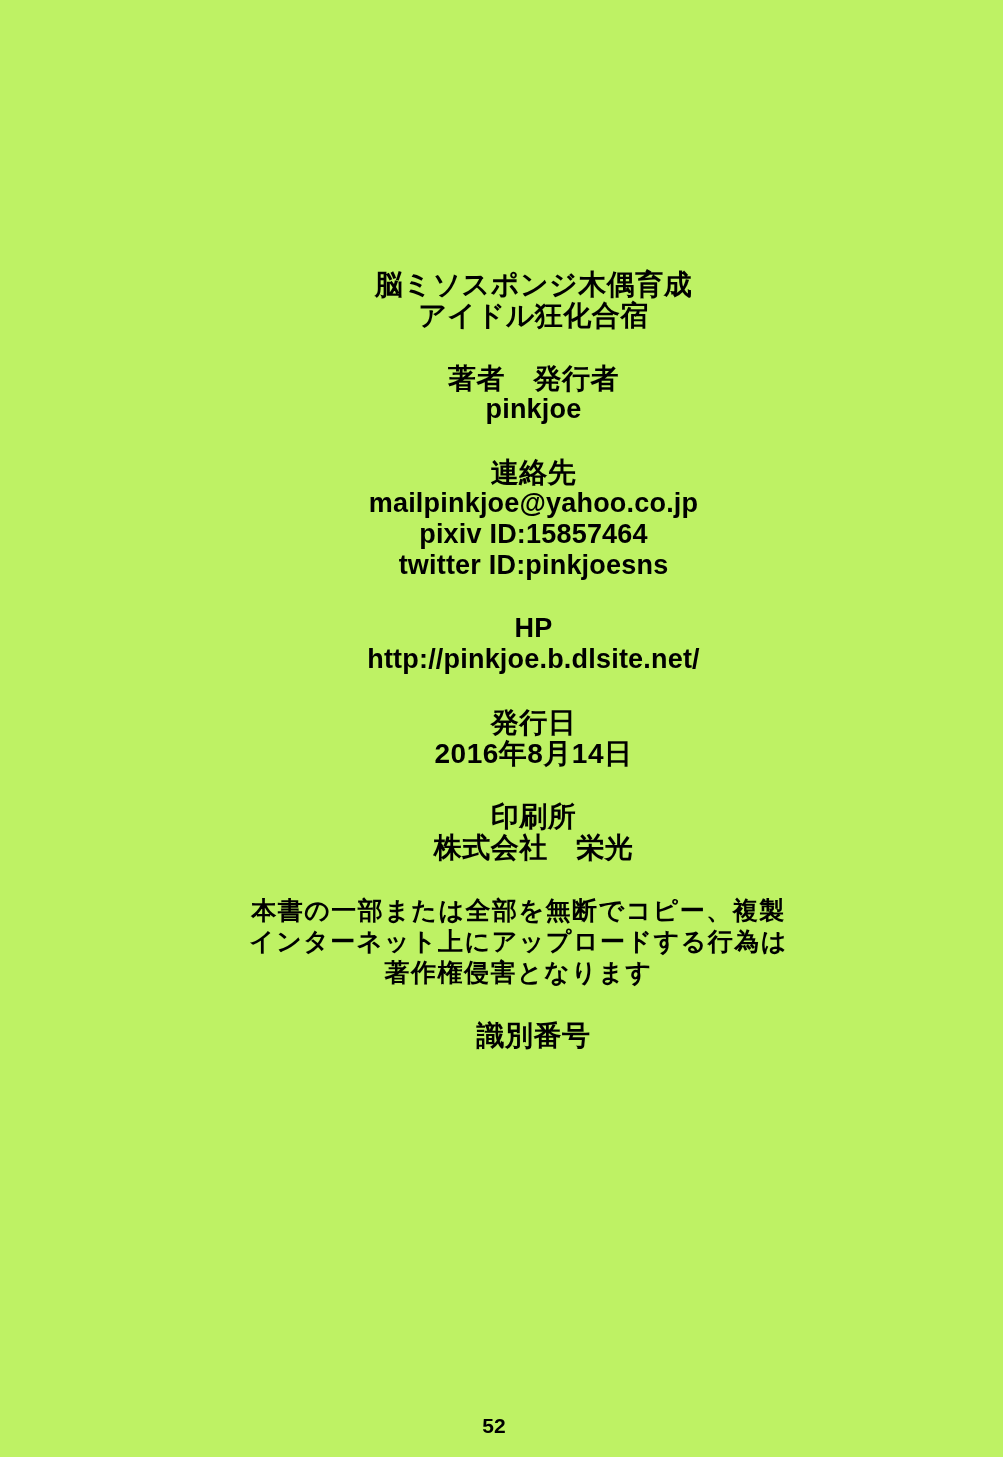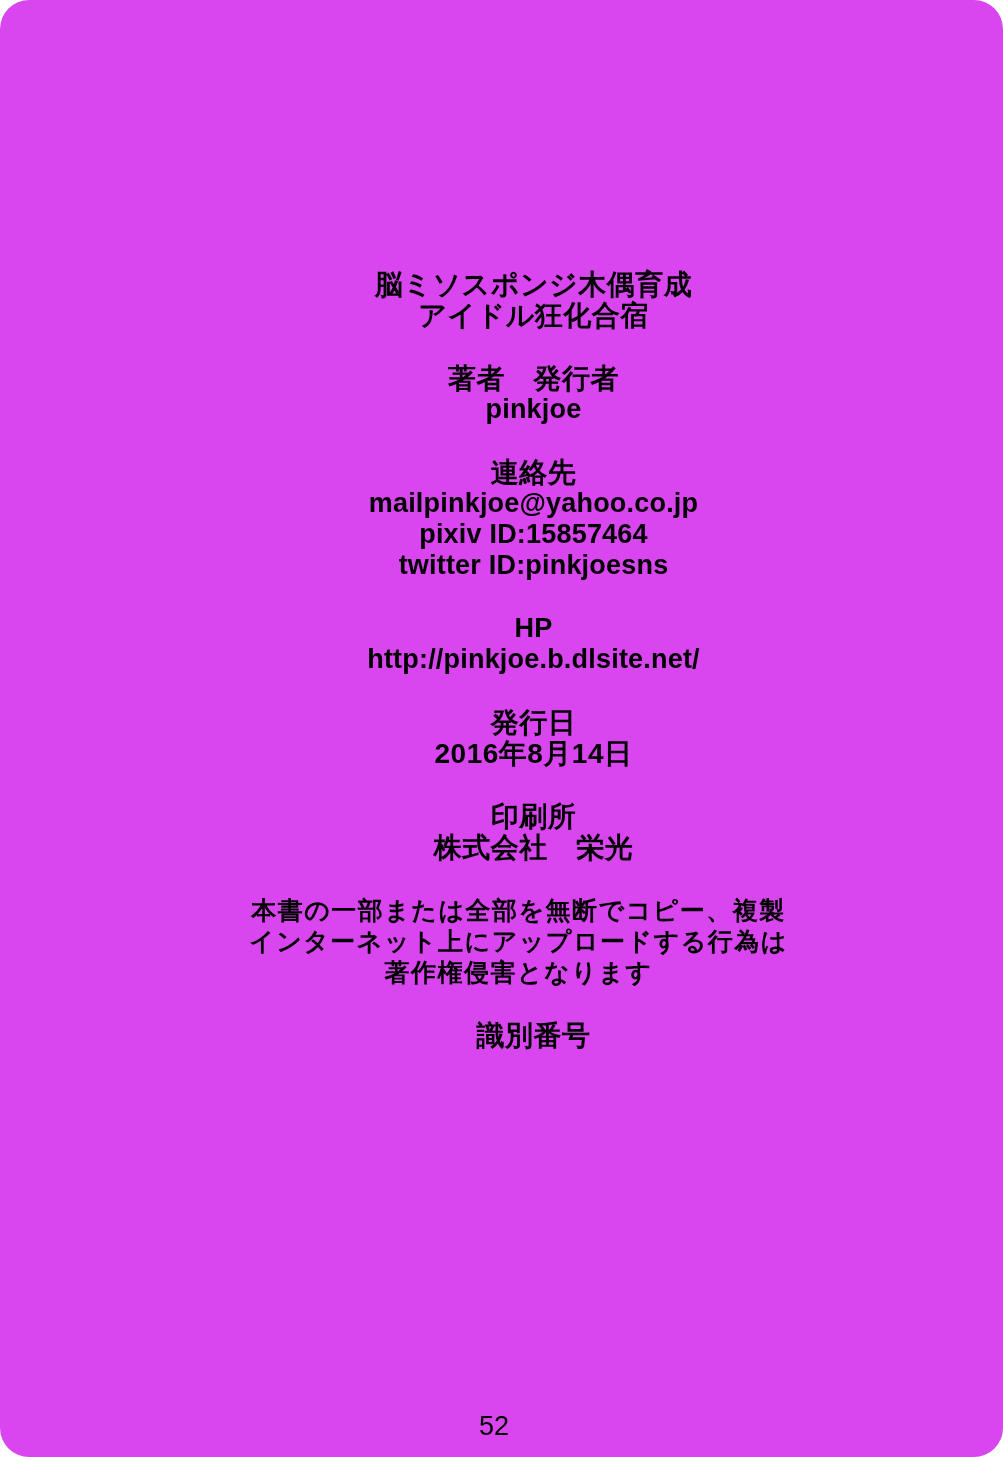--- a/index.html
+++ b/index.html
@@ -11,22 +11,21 @@
     width: 1003px;
     height: 1457px;
     position: relative;
     overflow: hidden;
     font-family: "Liberation Sans", "DejaVu Sans", sans-serif;
     color: #000000;
   }
   .page {
     position: absolute;
     inset: 0;
-    background: #d946ef;
-    border-radius: 29px;
+    background: #bef264;
   }
   .colophon {
     position: absolute;
     top: 269px;
     left: 0;
     width: 100%;
     text-align: center;
     transform: translateX(32px);
   }
   .block {
@@ -54,22 +53,22 @@
     font-family: "Liberation Serif", "DejaVu Serif", serif;
     font-size: 25px;
     font-weight: bold;
     letter-spacing: 1.5px;
   }
   .page-number {
     position: absolute;
     top: 1413px;
     left: 494px;
     transform: translateX(-50%);
-    font-size: 27px;
-    font-weight: 400;
+    font-size: 21px;
+    font-weight: 700;
     line-height: 26px;
   }
 </style>
 </head>
 <body>
 
 <div class="page">
 
   <div class="colophon">
 

